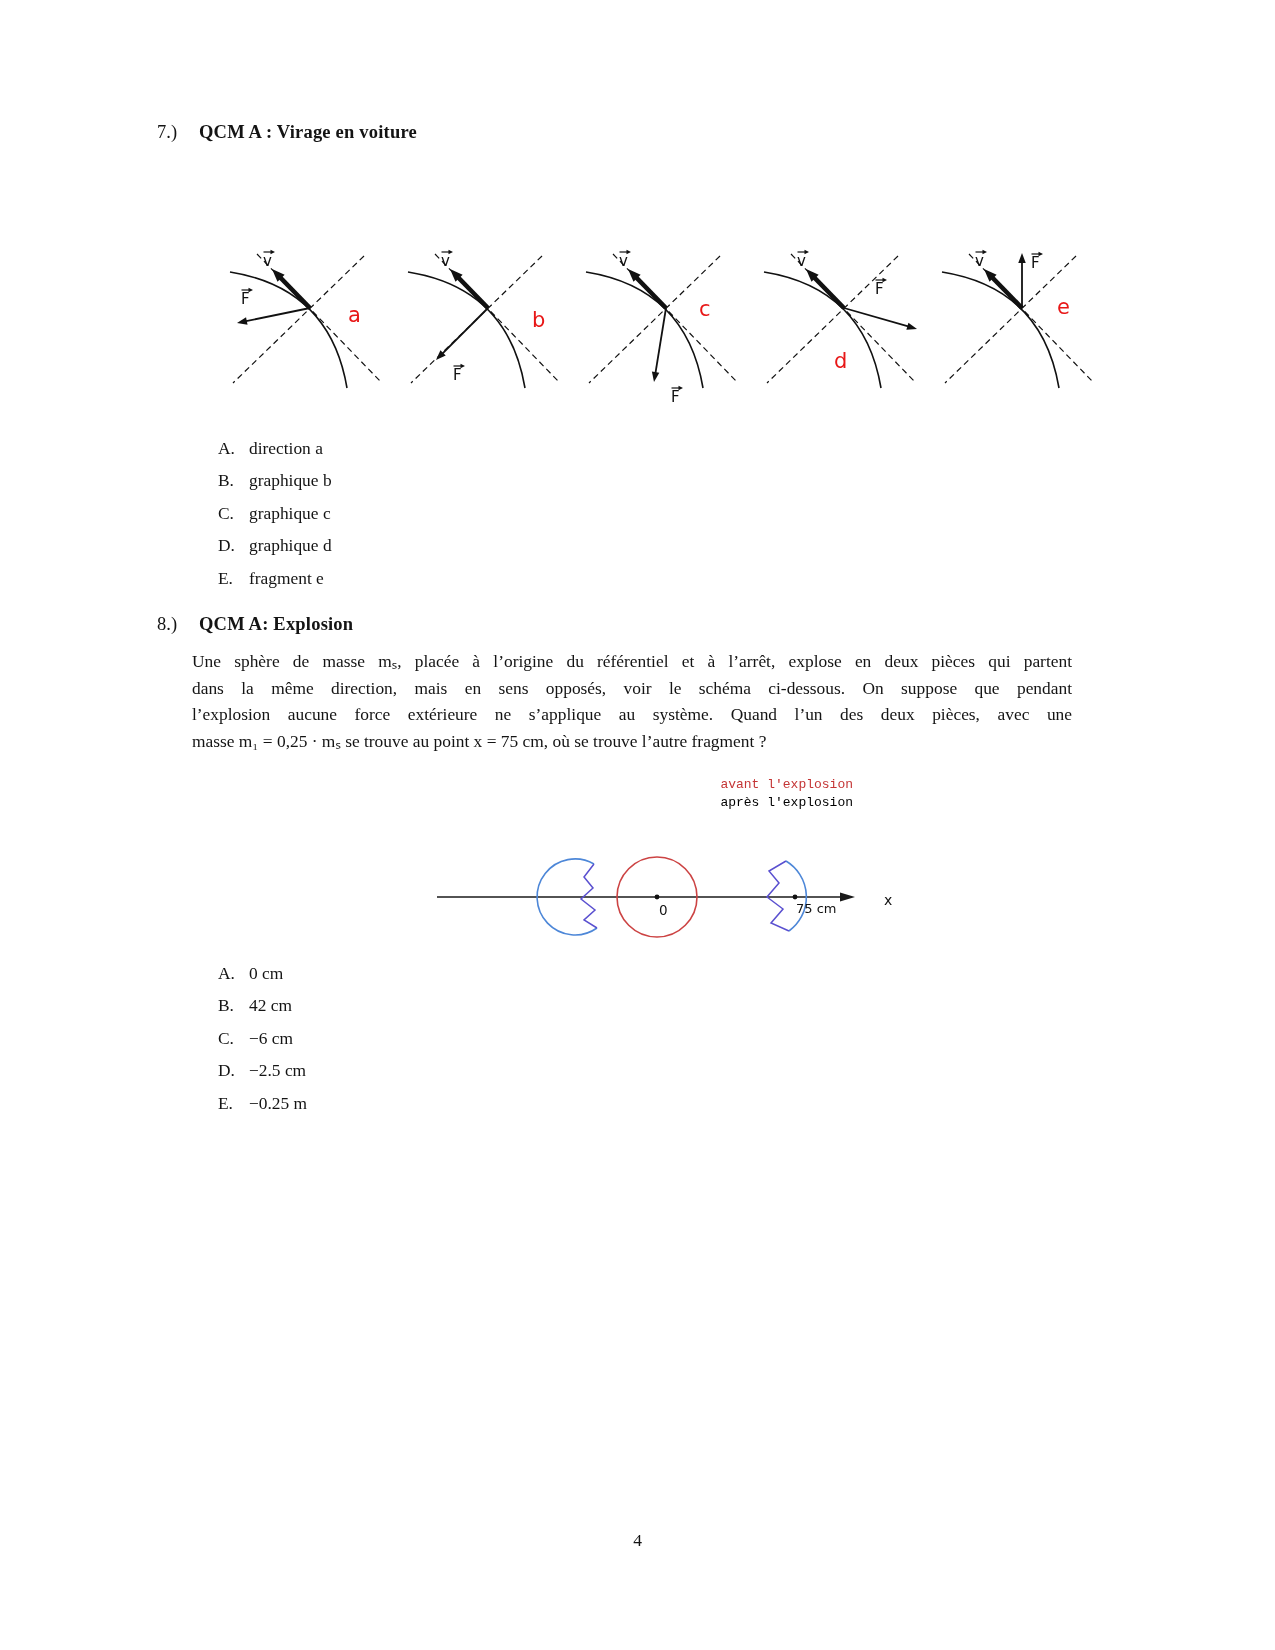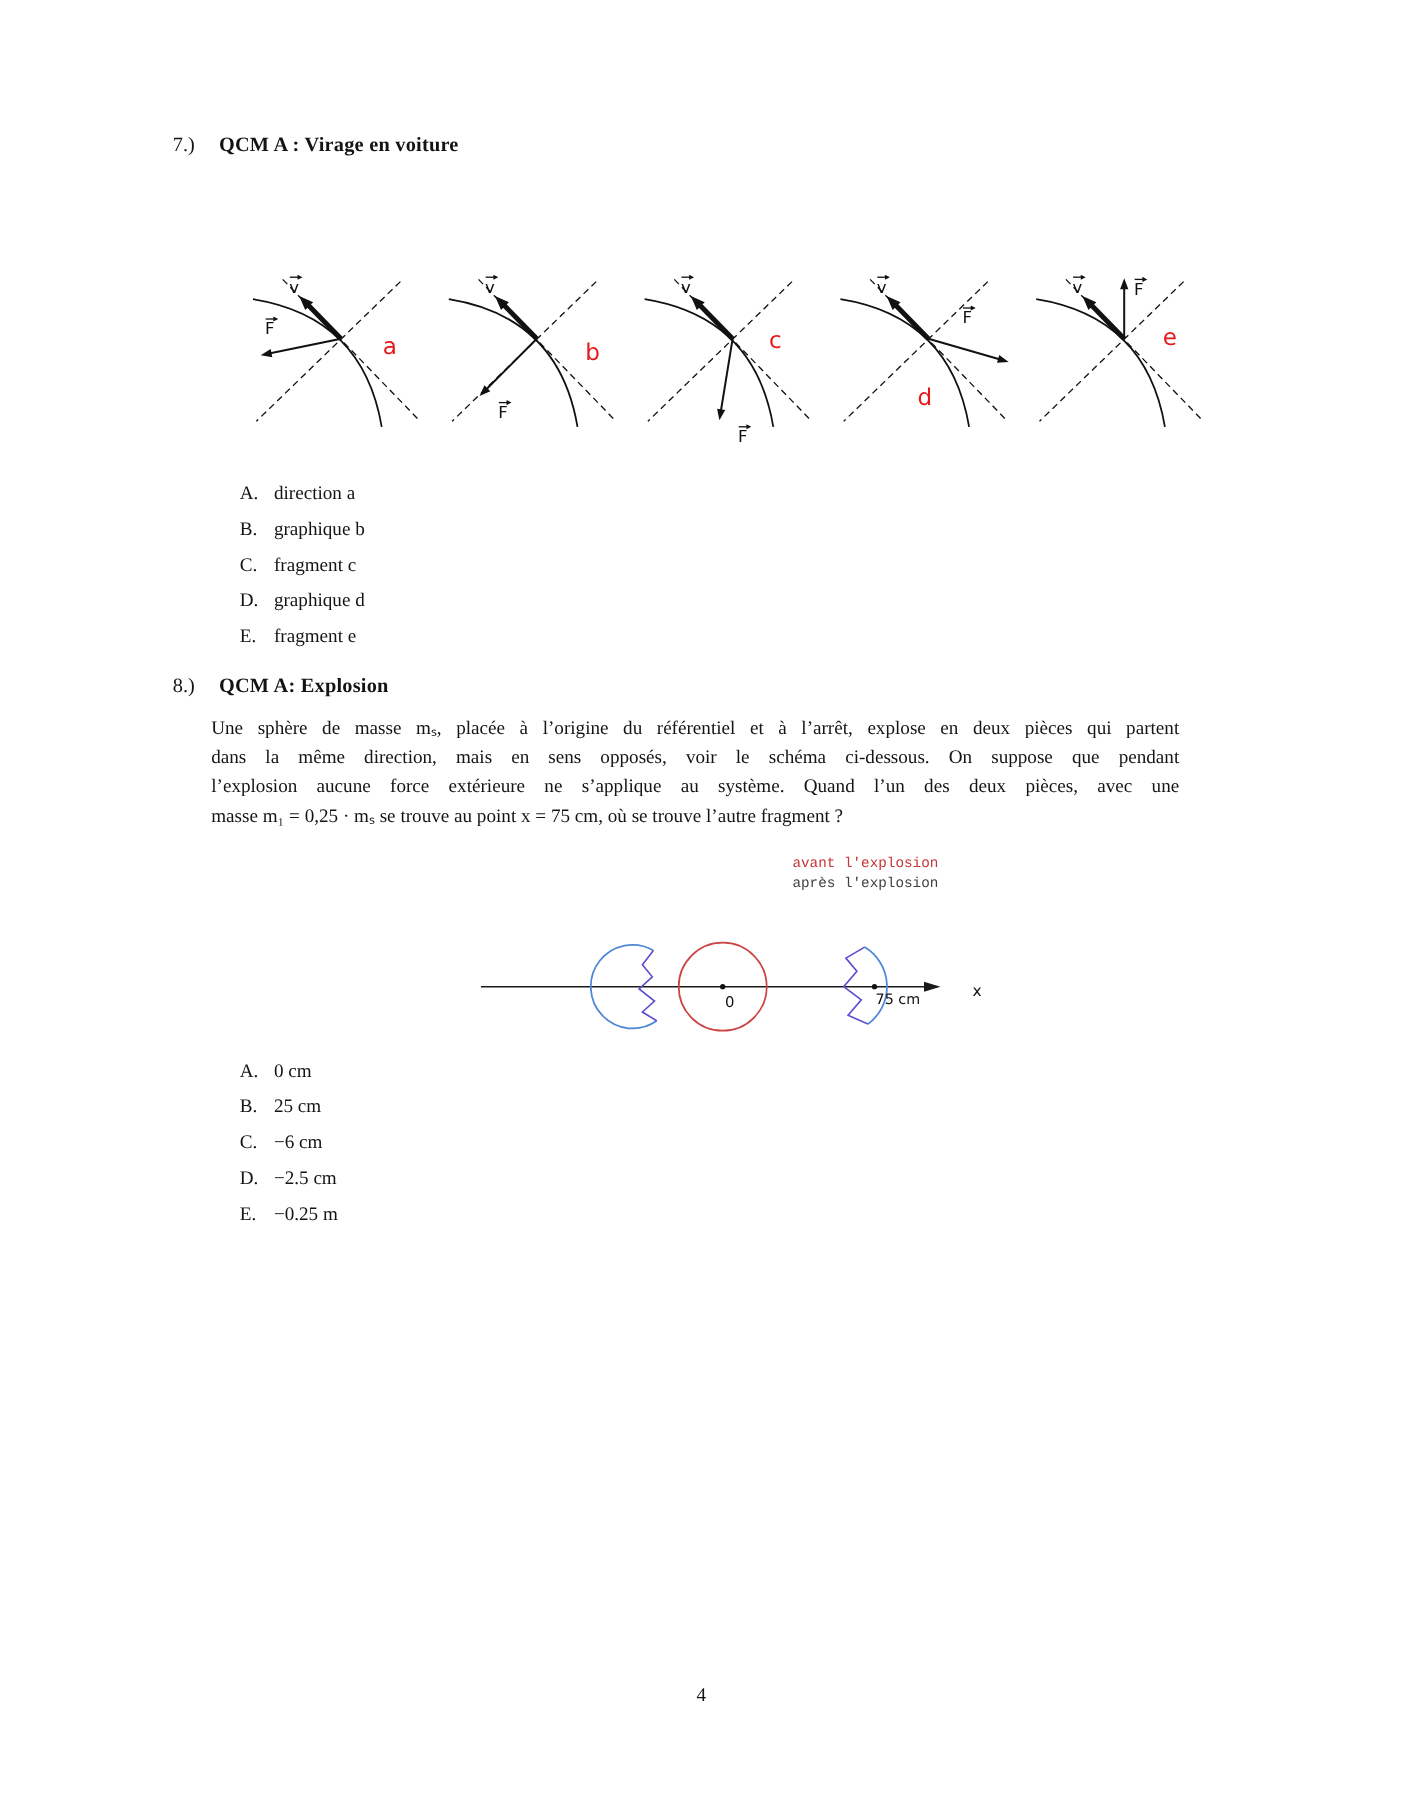--- a/index.html
+++ b/index.html
@@ -101,54 +101,54 @@
         <polygon points="105,23 108.75,33 101.25,33" fill="#111"></polygon>
         <text x="114" y="38" font-size="15" fill="#111">F</text>
         <line x1="114.5" y1="24" x2="122" y2="24" stroke="#111" stroke-width="1.2"></line>
         <polygon points="126,24 121.5,21.7 121.5,26.3" fill="#111"></polygon>
         <text x="140" y="84" font-size="21" fill="#e81717">e</text>
       </svg></div>
 
   <div class="choices" style="left:218px;top:438px" id="q7-choices">
       <div class="choice"><span class="ckey">A.</span><span>direction a</span></div>
       <div class="choice"><span class="ckey">B.</span><span>graphique b</span></div>
-      <div class="choice"><span class="ckey">C.</span><span>fragment c</span></div>
+      <div class="choice"><span class="ckey">C.</span><span>graphique c</span></div>
       <div class="choice"><span class="ckey">D.</span><span>graphique d</span></div>
       <div class="choice"><span class="ckey">E.</span><span>fragment e</span></div>
     </div>
 
   <div class="qnum" style="left:157px;top:614px">8.)</div>
   <div class="qtitle" style="left:199px;top:614px">QCM A: Explosion</div>
   <div class="para" style="left:192px;top:648px" id="q8-para">
       <div class="jl">Une sphère de masse mₛ, placée à l’origine du référentiel et à l’arrêt, explose en deux pièces qui partent</div>
       <div class="jl">dans la même direction, mais en sens opposés, voir le schéma ci-dessous. On suppose que pendant</div>
       <div class="jl">l’explosion aucune force extérieure ne s’applique au système. Quand l’un des deux pièces, avec une</div>
       <div class="jl last">masse m₁ = 0,25 · mₛ se trouve au point x = 75 cm, où se trouve l’autre fragment ?</div>
     </div>
 
   <div class="leg" style="top: 777px; color: rgb(196, 53, 53);" id="leg-avant">avant l'explosion</div>
-  <div class="leg" style="top: 795px; color: #404040;" id="leg-apres">après l'explosion</div>
+  <div class="leg" style="top: 795px; color: #000000;" id="leg-apres">après l'explosion</div>
 
   <div class="fig8" id="q8-figure"><svg width="470" height="130" viewBox="0 0 470 130">
         <line x1="0" y1="77" x2="409.75" y2="77" stroke="#1a1a1a" stroke-width="1.4"></line>
         <polygon points="418,77 403,81.5 403,72.5" fill="#1a1a1a"></polygon>
         <text x="447" y="85" font-size="14" fill="#111">x</text>
         <path d="M 157 44 A 38 38 0 1 0 160 108" fill="none" stroke="#4d87d8" stroke-width="1.6"></path>
         <polyline points="160,108 147,100 158,90 144,79 156,68 147,57 157,44" fill="none" stroke="#5a50d0" stroke-width="1.5"></polyline>
         <circle cx="220" cy="77" r="40" fill="none" stroke="#cc4343" stroke-width="1.6"></circle>
         <circle cx="220" cy="77" r="2.4" fill="#111"></circle>
         <text x="222" y="95" font-size="13.5" fill="#111">0</text>
         <path d="M 349 41 A 42 42 0 0 1 352 111" fill="none" stroke="#4d87d8" stroke-width="1.6"></path>
         <polyline points="352,111 334,103 346,89 330,77 342,63 332,51 349,41" fill="none" stroke="#5a50d0" stroke-width="1.5"></polyline>
         <circle cx="358" cy="77" r="2.4" fill="#111"></circle>
         <text x="359" y="93" font-size="13" fill="#111">75 cm</text>
       </svg></div>
 
   <div class="choices" style="left:218px;top:963px" id="q8-choices">
       <div class="choice"><span class="ckey">A.</span><span>0 cm</span></div>
-      <div class="choice"><span class="ckey">B.</span><span>25 cm</span></div>
+      <div class="choice"><span class="ckey">B.</span><span>42 cm</span></div>
       <div class="choice"><span class="ckey">C.</span><span>−6 cm</span></div>
       <div class="choice"><span class="ckey">D.</span><span>−2.5 cm</span></div>
       <div class="choice"><span class="ckey">E.</span><span>−0.25 m</span></div>
     </div>
 
   <div class="pagenum">4</div>
 </div>
 
 </body></html>

